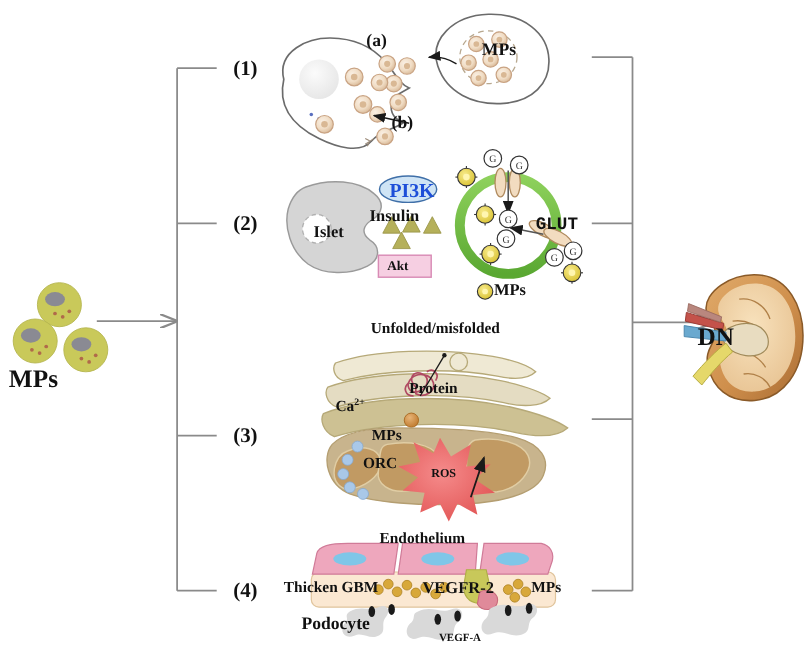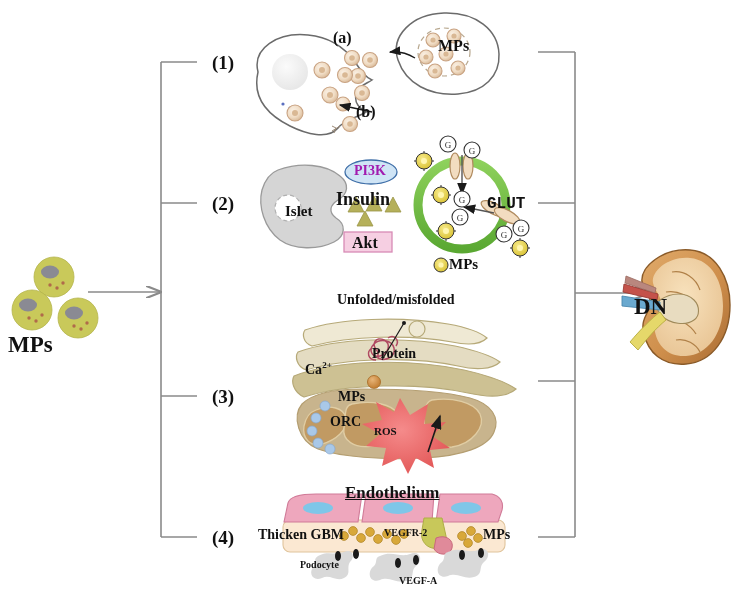--- a/index.html
+++ b/index.html
@@ -453,37 +453,37 @@
   <div class="lbl panel-num" style="left:212px;top:53px;">(1)</div>
   <div class="lbl panel-num" style="left:212px;top:194px;">(2)</div>
   <div class="lbl panel-num" style="left:212px;top:387px;">(3)</div>
   <div class="lbl panel-num" style="left:212px;top:528px;">(4)</div>
 
   <div class="lbl" style="left:333px;top:30px;font-size:16px;">(a)</div>
   <div class="lbl" style="left:356px;top:104px;font-size:16px;">(b)</div>
   <div class="lbl" style="left:438px;top:38px;font-size:16px;">MPs</div>
 
   <div class="lbl" style="left:285px;top:180px;font-size:15px;margin-top:24px;">Islet</div>
-  <div class="lbl" style="left:354px;top:164px;font-size:14px;color:#a21caf;">PI3K</div>
-  <div class="lbl" style="left:336px;top:190px;font-size:18px;">Insulin</div>
-  <div class="lbl" style="left:352px;top:235px;font-size:16px;">Akt</div>
+  <div class="lbl" style="left:354px;top:164px;font-size:18px;color:#1d4ed8;">PI3K</div>
+  <div class="lbl" style="left:336px;top:190px;font-size:15px;">Insulin</div>
+  <div class="lbl" style="left:352px;top:235px;font-size:12px;">Akt</div>
   <div class="lbl" style="left:487px;top:196px;font-size:16px;font-family:Liberation Mono, monospace;">GLUT</div>
   <div class="lbl" style="left:449px;top:257px;font-size:15px;">MPs</div>
 
   <div class="lbl" style="left:337px;top:293px;font-size:14px;font-family:Liberation Serif, serif;">Unfolded/misfolded</div>
   <div class="lbl" style="left:372px;top:308px;font-size:14px;margin-top:39px;">Protein</div>
   <div class="lbl" style="left:305px;top:361px;font-size:14px;">
     <span>Ca</span><sup style="font-size:9px;">2+</sup>
   </div>
   <div class="lbl" style="left:338px;top:390px;font-size:14px;">MPs</div>
   <div class="lbl" style="left:330px;top:415px;font-size:14px;">ORC</div>
-  <div class="lbl" style="left:374px;top:426px;font-size:11px;">ROS</div>
-
-  <div class="lbl" style="left:345px;top:484px;font-size:17px;text-decoration:underline;">Endothelium</div>
+  <div class="lbl" style="left:392px;top:426px;font-size:11px;">ROS</div>
+
+  <div class="lbl" style="left:345px;top:484px;font-size:14px;">Endothelium</div>
   <div class="lbl" style="left:258px;top:528px;font-size:14px;">Thicken GBM</div>
-  <div class="lbl" style="left:384px;top:528px;font-size:10px;">VEGFR-2</div>
+  <div class="lbl" style="left:384px;top:528px;font-size:15px;">VEGFR-2</div>
   <div class="lbl" style="left:399px;top:546px;font-size:10px;margin-top:30px;">VEGF-A</div>
   <div class="lbl" style="left:483px;top:528px;font-size:14px;">MPs</div>
-  <div class="lbl" style="left:300px;top:560px;font-size:10px;">Podocyte</div>
+  <div class="lbl" style="left:274px;top:560px;font-size:16px;">Podocyte</div>
 
   <div class="lbl big-lbl" style="left:634px;top:295px;">DN</div>
 
 </div>
 
 </body></html>

